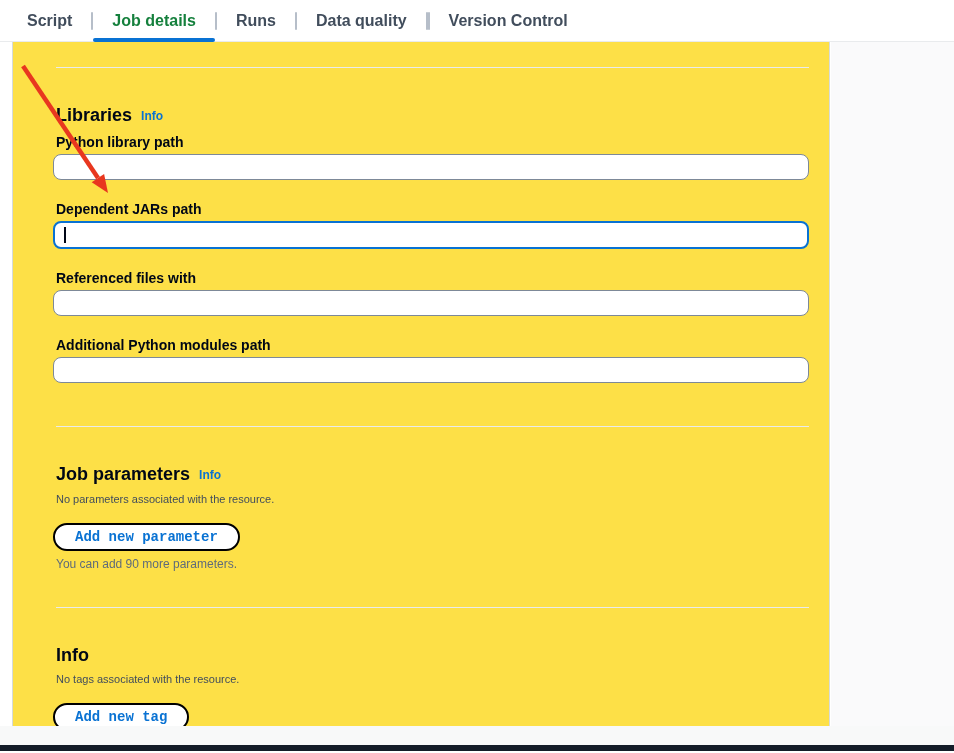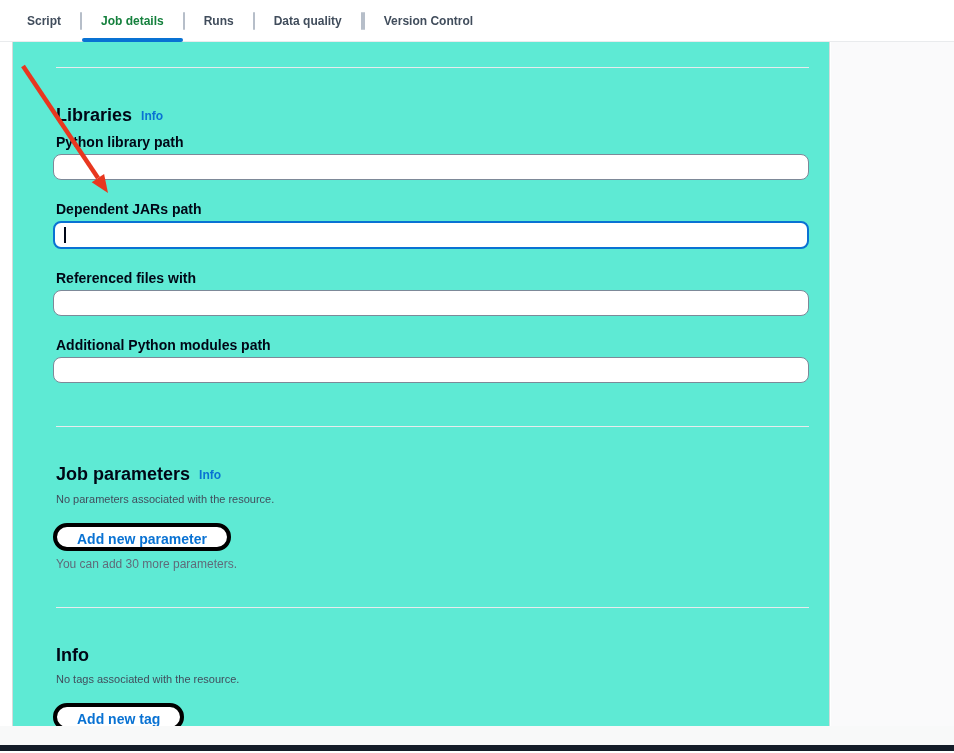--- a/index.html
+++ b/index.html
@@ -12,34 +12,34 @@
   }
 
   
   .tabbar {
     position:absolute; top:0; left:0; width:954px; height:42px;
     background:#ffffff; border-bottom:1px solid #e9ebed;
     display:flex; align-items:center; padding-left:8px;
   }
   .tab {
     position:relative; height:42px; line-height:42px;
-    padding:0 19px; font-size:12px; font-weight:700; color:#414d5c;
+    padding:0 19px; font-size:16px; font-weight:700; color:#414d5c;
     cursor:pointer; white-space:nowrap;
   }
   .tab.active { color:#15803d; }
   .tab.active::after {
     content:""; position:absolute; left:0; right:0; bottom:0;
     height:4px; background:#0972d3; border-radius:2px;
   }
   .tab-sep { width:2px; height:18px; background:#b6bec9; border-radius:1px; }
 
   
   .content {
     position:absolute; top:42px; left:12px; width:818px; height:684px;
-    background:#5eead4;
+    background:#fde047;
     border-left:1px solid #d5dbdb; border-right:1px solid #d5dbdb;
     padding:0 20px 0 40px; overflow:hidden;
   }
   .divider { height:1px; background:#e9ebed; margin-left:3px; border:none; }
   .divider.d-top { margin-top:25px; }
   .divider.d-mid1 { margin-top:43px; }
   .divider.d-mid2 { margin-top:36px; }
 
   h2.section-title {
     margin:36px 0 0 3px; font-size:18px; line-height:22px;
@@ -68,22 +68,22 @@
   .caret {
     display:inline-block; width:1.5px; height:16px;
     background:#000716; margin-left:9px;
   }
   .desc-text {
     margin:4px 0 0 3px; font-size:11px; line-height:18px;
     font-weight:400; color:#414d5c;
   }
   .pill-btn {
     display:inline-block; margin:15px 0 0 0;
-    border:4px solid #000000; border-radius:20px; background:#ffffff;
-    color:#0972d3; font-family:Liberation Sans, sans-serif;
+    border:2px solid #000000; border-radius:20px; background:#ffffff;
+    color:#0972d3; font-family:Liberation Mono, monospace;
     font-size:14px; font-weight:700; line-height:20px;
     padding:2px 20px; height:28px; cursor:pointer;
   }
   .hint-text {
     margin:6px 0 0 3px; font-size:12px; line-height:14px;
     font-weight:400; color:#5f6b7a;
   }
 
   
   .right-panel {
@@ -148,21 +148,21 @@
     </section>
 
     <div class="divider d-mid1"></div>
 
     <section>
       <h2 class="section-title">
         <span>Job parameters</span><a class="info-link">Info</a>
       </h2>
       <p class="desc-text">No parameters associated with the resource.</p>
       <button class="pill-btn">Add new parameter</button>
-      <p class="hint-text">You can add 30 more parameters.</p>
+      <p class="hint-text">You can add 90 more parameters.</p>
     </section>
 
     <div class="divider d-mid2"></div>
 
     <section>
       <h2 class="section-title">Info</h2>
       <p class="desc-text">No tags associated with the resource.</p>
       <button class="pill-btn">Add new tag</button>
     </section>
 

